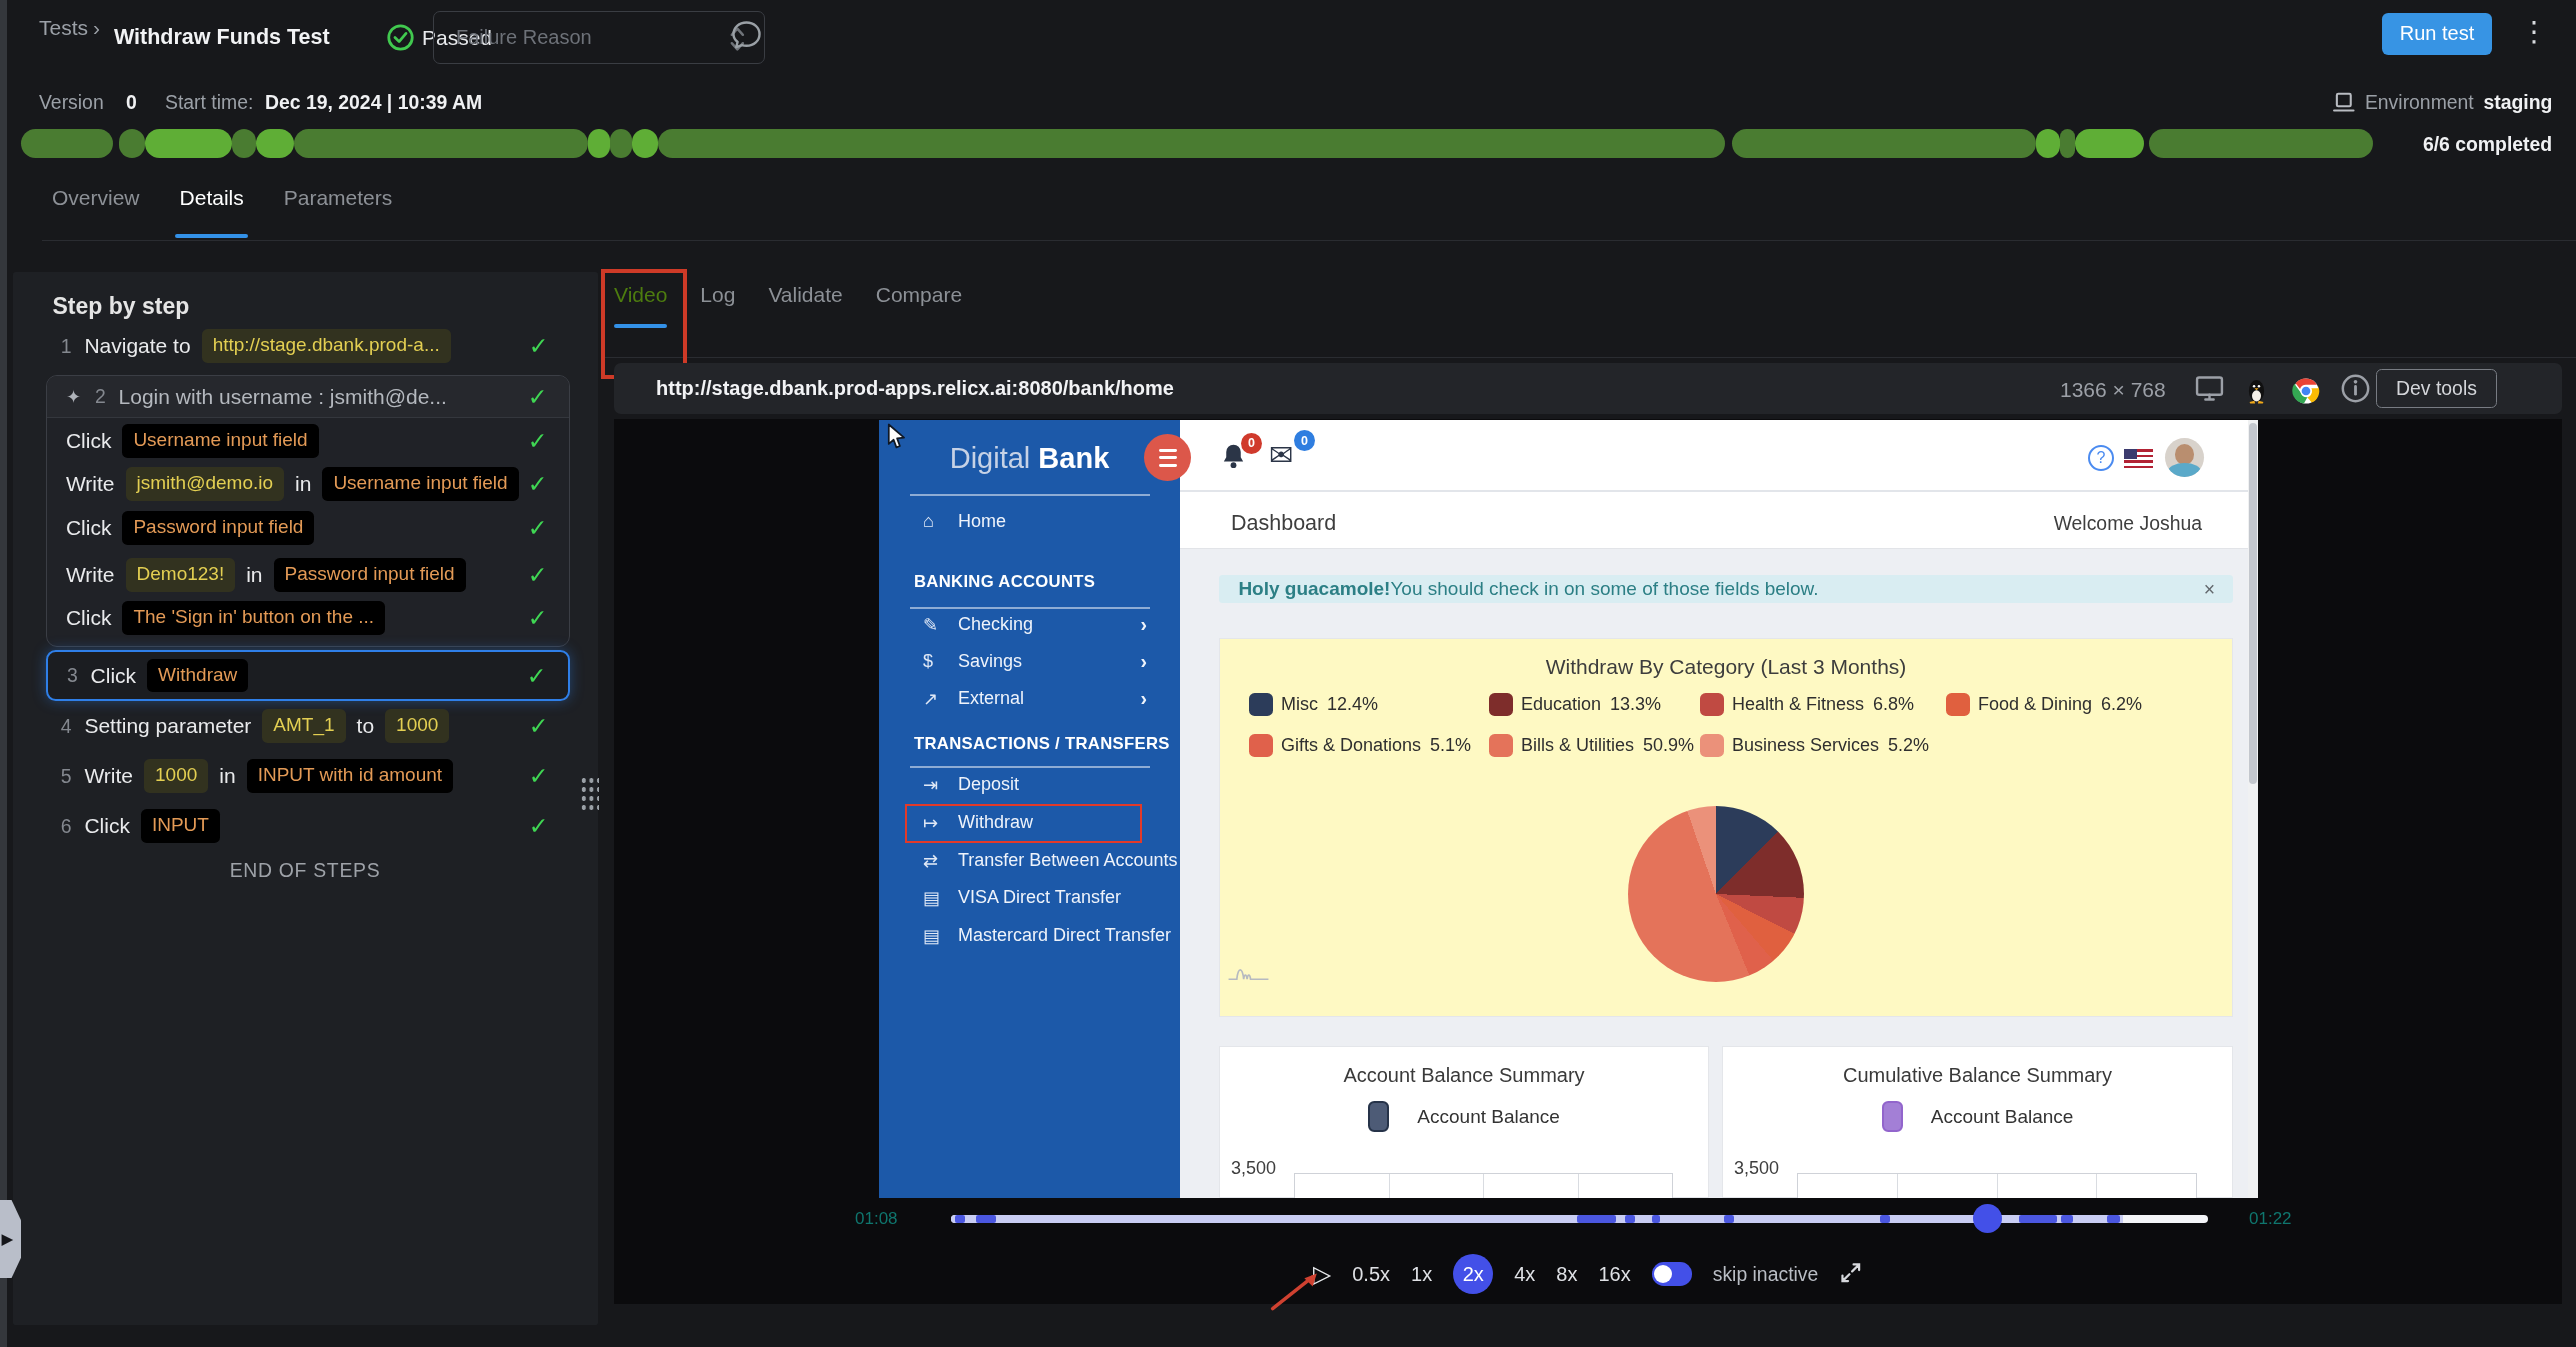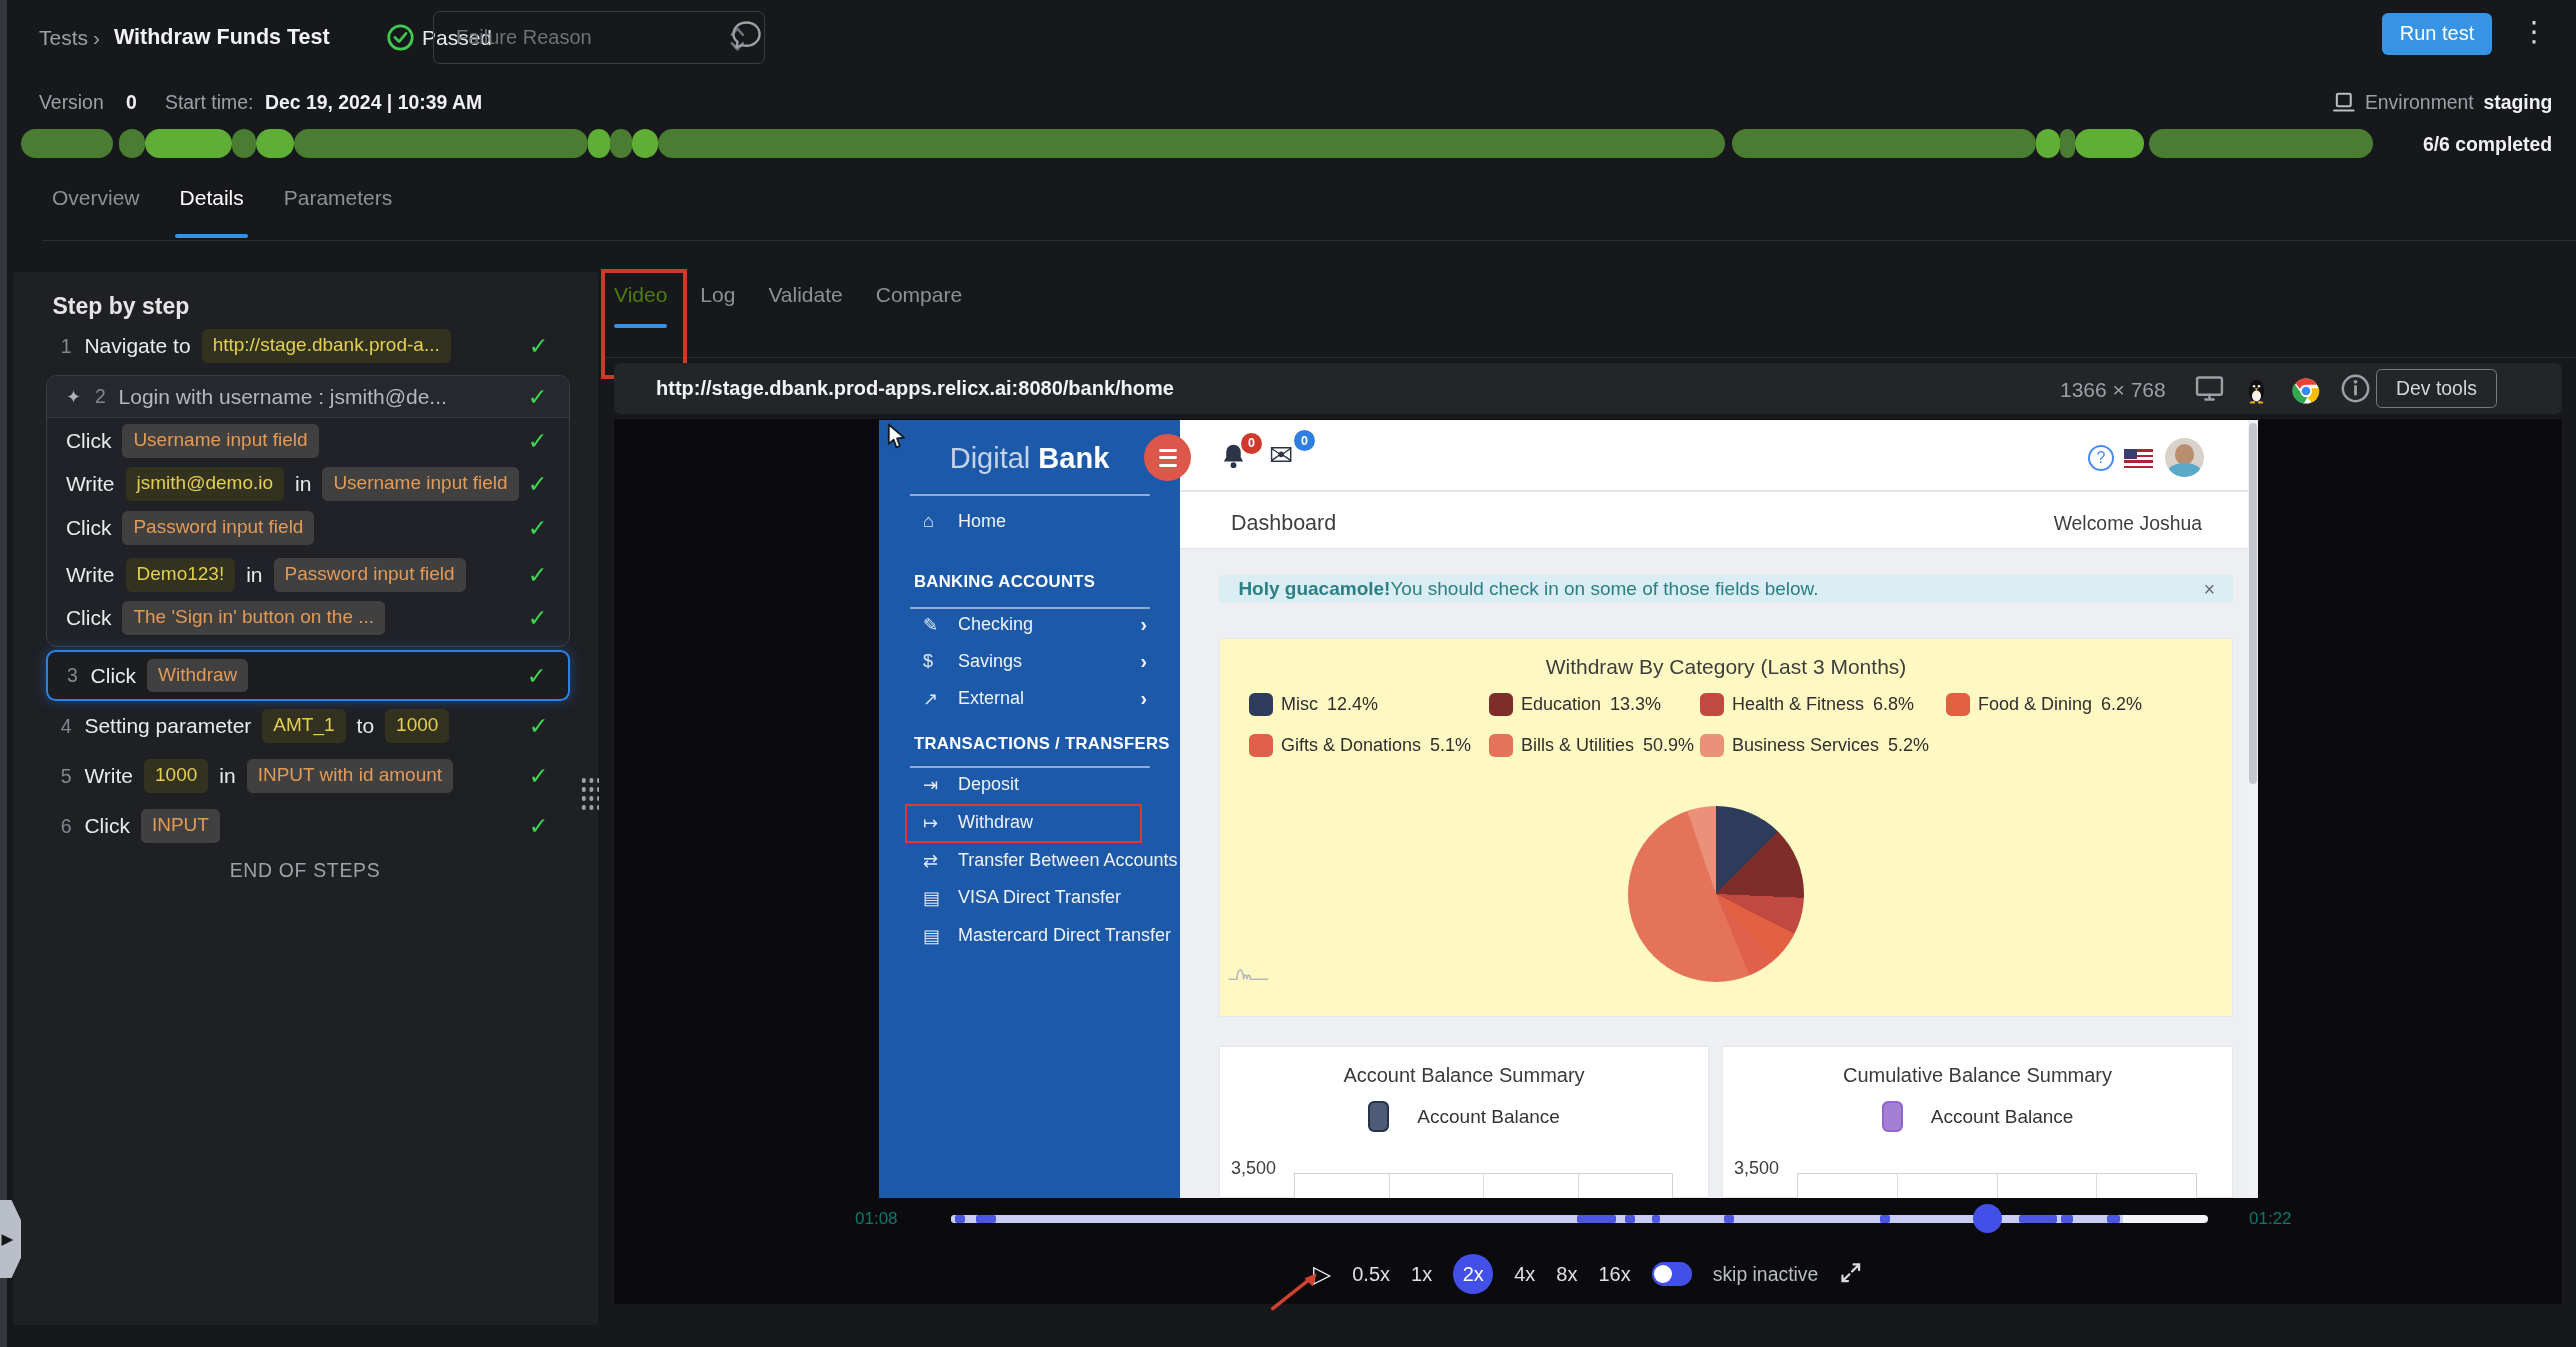--- a/index.html
+++ b/index.html
@@ -7,21 +7,21 @@
   body { background:#17181b; font-family:"Liberation Sans", sans-serif; color:#e8eaed; position:relative; overflow:hidden; }
 
   
   .left-strip { position:absolute; left:0; top:0; width:7px; height:1347px; background:#34373c; }
   .left-expander { position:absolute; left:0; top:1200px; width:21px; height:78px; background:#b9bec9;
     clip-path:polygon(0 0,55% 0,100% 26%,100% 74%,55% 100%,0 100%); display:flex; align-items:center; }
   .left-expander span { color:#15161a; font-size:15.3px; margin-left:1.4px; }
 
   
   .hdr { position:absolute; left:0; top:0; width:2576px; height:76px; }
-  .crumb { position:absolute; top:26px; font-size:21px; color:#9ba0a7; }
+  .crumb { position:absolute; top:16px; font-size:21px; color:#9ba0a7; }
   .crumb.root { left:39px; }
   .crumb.sep { left:93px; }
   .hdr-title { position:absolute; left:114px; top:25px; font-size:21.5px; font-weight:bold; color:#f2f3f5; }
   .passed-ico { position:absolute; left:386px; top:23px; }
   .passed-label { position:absolute; left:422px; top:26px; font-size:21px; color:#e8eaed; }
   .fr-select { position:absolute; left:433px; top:11px; width:332px; height:53px; border:1.4px solid #3a3d43; border-radius:7px; display:flex; align-items:center; }
   .fr-select .ph { margin-left:22px; font-size:20px; color:#6d7178; }
   .fr-select svg { position:absolute; right:18px; top:12.5px; }
   .bubble-btn { position:absolute; left:728px; top:16.7px; }
   .run-btn { position:absolute; left:2382px; top:12.5px; width:110px; height:42px; background:#3794e4; border:none; border-radius:6.2px; color:#fff; font-size:20px; font-family:inherit; }
@@ -48,21 +48,21 @@
 
   
   .steps-panel { position:absolute; left:12.5px; top:272px; width:585px; height:1053px; background:#1e2024; border-radius:2.8px; }
   .steps-title { position:absolute; left:40px; top:21px; font-size:23px; font-weight:bold; color:#e5e5e5; }
   .steps-list { position:absolute; left:0; top:0; width:100%; height:100%; }
   .step-row { position:absolute; left:33px; right:28px; height:42px; display:flex; align-items:center; }
   .step-num { width:23.6px; margin-left:15.3px; font-size:19.4px; color:#84888f; flex:0 0 auto; }
   .stk { font-size:21px; color:#e9eaec; margin-right:11px; white-space:nowrap; }
   .sbadge { font-size:19px; padding:4.9px 11px 6.2px; border-radius:5.6px; margin-right:11px; white-space:nowrap; }
   .sval { color:#e3cf52; background:#32321f; }
-  .selem { color:#e39a56; background:#404040; }
+  .selem { color:#e39a56; background:#000000; }
   .check { position:absolute; right:21px; font-size:23.6px; color:#3fd653; }
   .step-group { position:absolute; left:33px; right:28px; top:103px; height:272px; border:1.4px solid #3b3e45; border-radius:11px; background:#202227; overflow:hidden; }
   .grp-header { position:absolute; left:0; right:0; top:0; height:42px; background:#26282d; border-bottom:1.4px solid #34373d; display:flex; align-items:center; }
   .grp-header .sparkle { margin-left:19.4px; font-size:18px; color:#aeb2b9; }
   .grp-header .step-num { margin-left:14px; }
   .grp-header .gh-label { font-size:21px; color:#b4b8be; }
   .grp-child { position:absolute; left:19.4px; right:0; height:42px; display:flex; align-items:center; }
   .step-row.selected { top:378px; height:51px; border:2.1px solid #2f7fe8; border-radius:9.7px; background:#1b1d21; box-shadow:0 0 14px rgba(47,127,232,.4); padding-left:4.2px; }
   .end-steps { position:absolute; left:0; width:100%; top:587px; text-align:center; font-size:19.4px; color:#9ea2a8; letter-spacing:0.7px; }
   .resize-dots { position:absolute; left:580px; top:776px; width:19.4px; height:35px;

